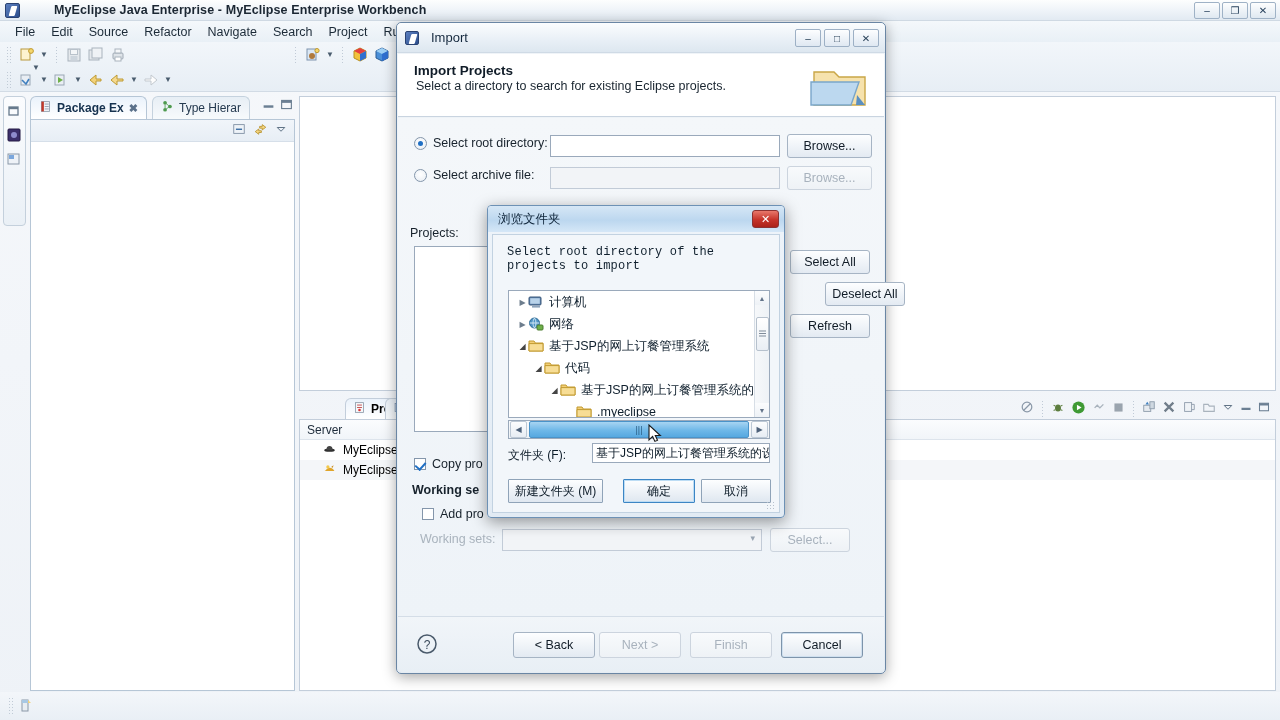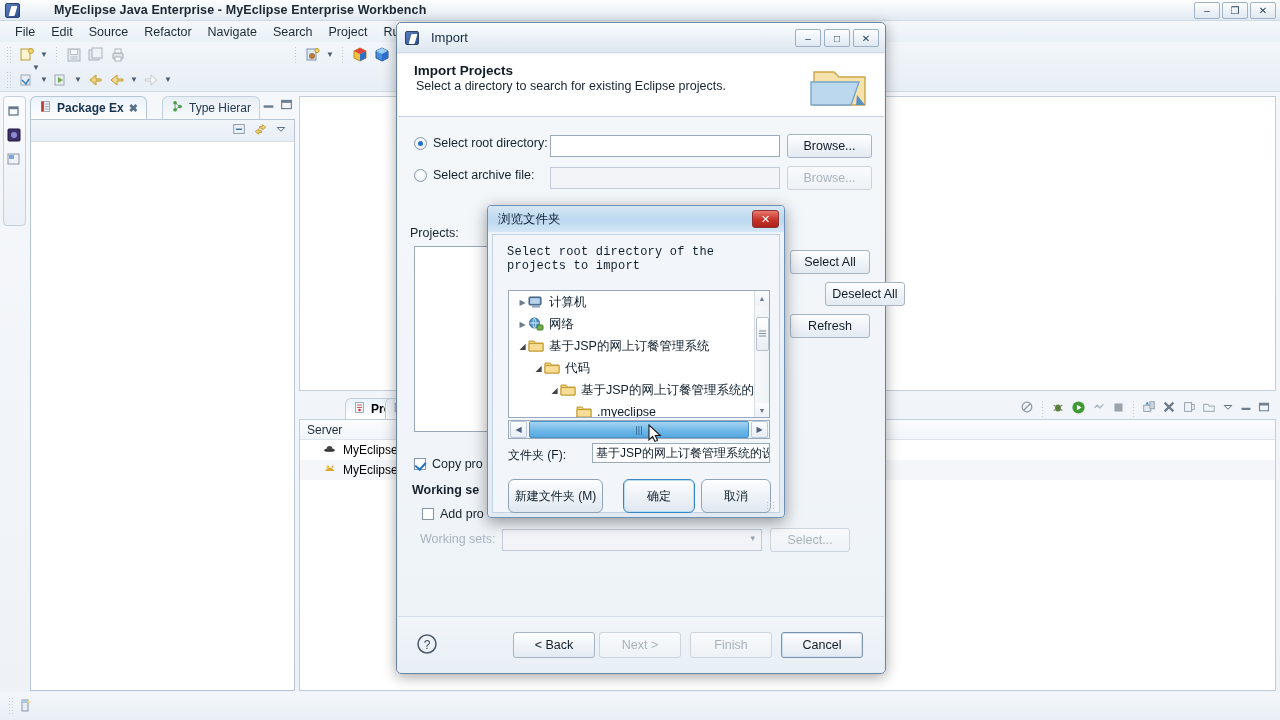--- a/index.html
+++ b/index.html
@@ -88,21 +88,21 @@
   
   #pkgview { position: absolute; left: 30px; top: 96px; width: 265px; height: 595px; }
   .view-tabs { position: relative; height: 23px; }
   .vtab {
     position: absolute; top: 0; height: 23px; display: flex; align-items: center; gap: 5px;
     padding: 0 8px; font-size: 12px;
     border-top-left-radius: 6px; border-top-right-radius: 6px;
   }
   .vtab.active { left: 0; background: linear-gradient(#eaf2fb,#ffffff);
     border: 1px solid #b6c6d6; border-bottom: none; font-weight: bold; color: #16324f; }
-  .vtab.inactive { left: 132px; background: linear-gradient(#e7eef5,#f7fafc);
+  .vtab.inactive { left: 122px; background: linear-gradient(#e7eef5,#f7fafc);
     border: 1px solid #c5d2de; border-bottom: none; color: #24394f; }
   .tab-x { font-size: 11px; color: #5b718a; }
   .view-ctrlbox { position: absolute; right: 2px; top: 2px; display: flex; gap: 5px; align-items: center; }
   .view-body { position: absolute; left: 0; top: 23px; right: 0; bottom: 0;
     border: 1px solid #b6c6d6; background: #fff; }
   .view-toolbar { height: 22px; background: linear-gradient(#f1f5fa,#e7eef5);
     border-bottom: 1px solid #d6dfe9; display: flex; align-items: center; justify-content: flex-end; gap: 7px; padding-right: 7px; }
   .view-canvas { position: absolute; left: 0; right: 0; top: 22px; bottom: 0; background: #fff; }
 
   
@@ -222,21 +222,21 @@
     font-size: 8px; color: #4d617a; border: 1px solid #bcc8d5; border-radius: 2px;
     background: linear-gradient(#fcfdfe,#e7edf4); margin: 0 1px; flex: none; }
   #hs-thumb { flex: 1; height: 17px; margin: 0 1px;
     background: linear-gradient(#a7d4f2,#6fb8e8 55%, #56a8e0);
     border: 1px solid #4a93c9; border-radius: 2px;
     display: flex; align-items: center; justify-content: center; color: #2b5f86; font-size: 9px; }
   #fd-fld-label { position: absolute; left: 15px; top: 212px; font-size: 12px; color: #0d1c29; }
   #fd-fld-input { position: absolute; left: 99px; top: 208px; width: 178px; height: 20px;
     border: 1px solid #9aa9bb; background: #fff; font-size: 12px; color: #0d1c29;
     display: flex; align-items: center; padding-left: 3px; overflow: hidden; white-space: nowrap; }
-  .cn-btn { position: absolute; height: 34px; border: 1px solid #8fa3b8; border-radius: 6px;
+  .cn-btn { position: absolute; height: 24px; border: 1px solid #8fa3b8; border-radius: 1px;
     background: linear-gradient(#fdfeff,#dfe7f0);
     display: flex; align-items: center; justify-content: center; font-size: 12px; color: #0d1c29; }
   .cn-btn.primary { border: 1px solid #3c85c4; box-shadow: 0 0 0 1px #bcdcf4 inset; }
   #fd-grip { position: absolute; right: 4px; bottom: 2px; width: 9px; height: 9px;
     background-image: radial-gradient(#b5c0cc 40%, transparent 41%); background-size: 3px 3px; }
 
   
   #cursor { position: absolute; left: 648px; top: 424px; width: 14px; height: 20px; }
 </style>
 </head>

